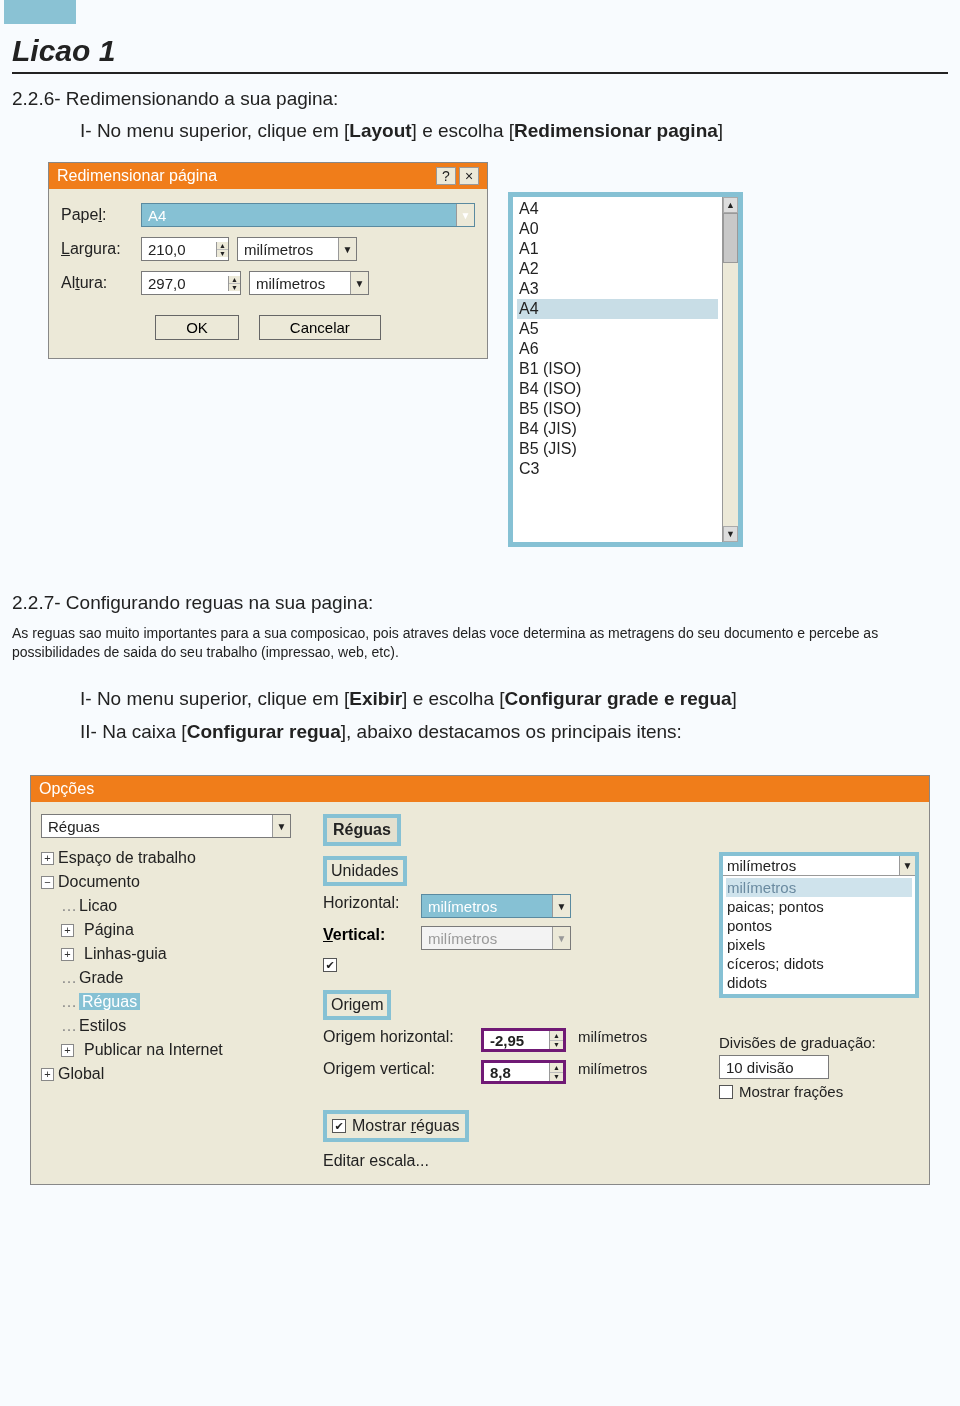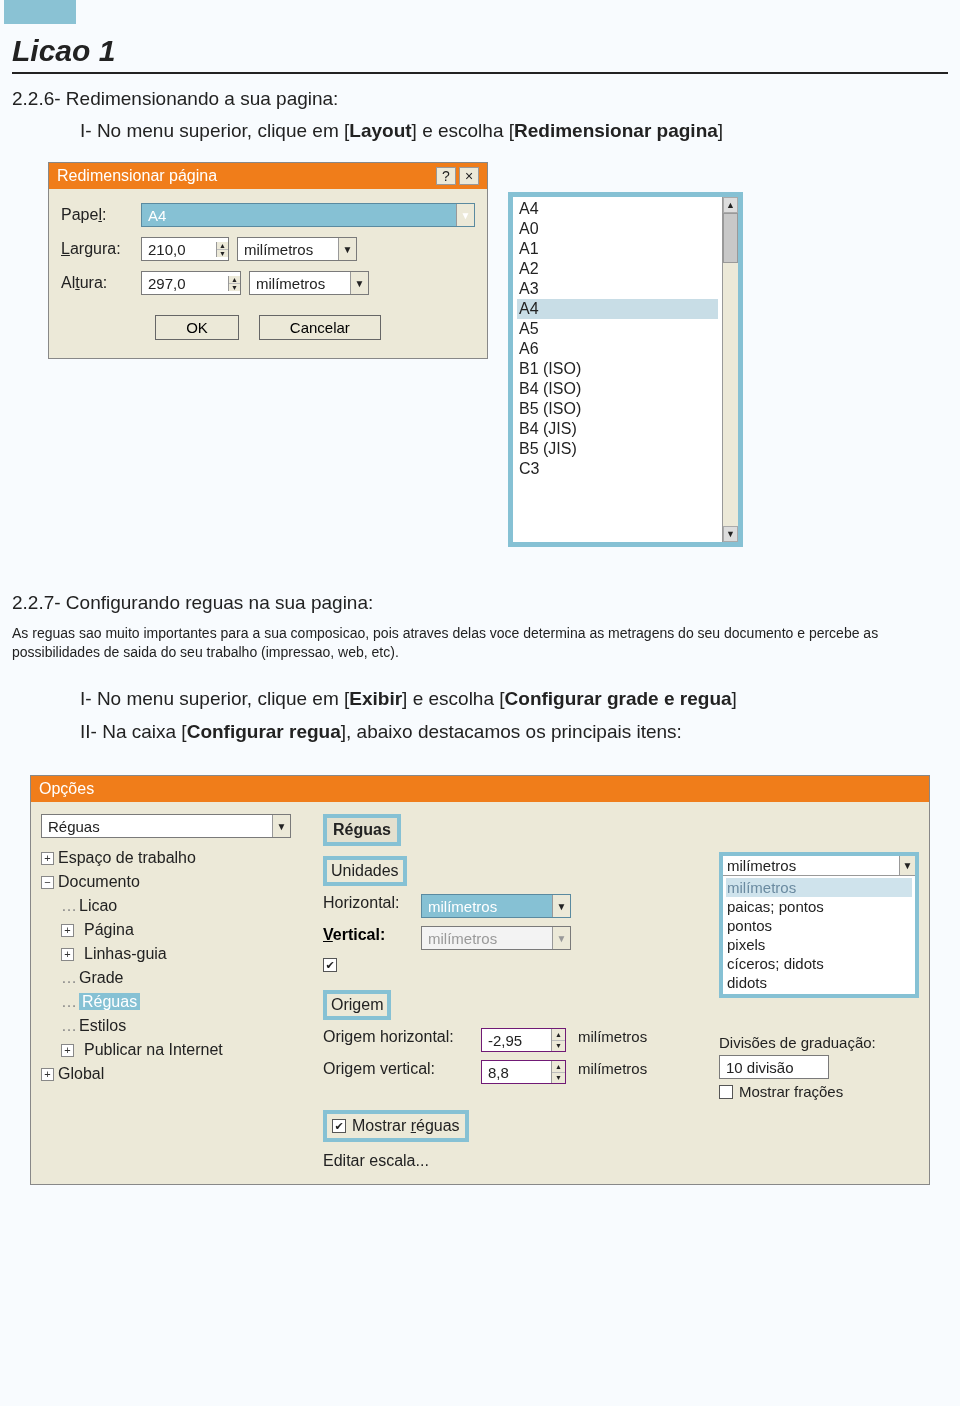--- a/index.html
+++ b/index.html
@@ -215,21 +215,21 @@
   }
   .unitlist .head .txt { flex:1; padding:1px 4px; font-size:15px;}
   .unitlist .head .cb {
     width:16px; background:#ece9d8; border-left:1px solid #999; font-size:10px; display:flex;align-items:center;justify-content:center;
   }
   .unitlist ul { list-style:none; padding:2px 3px; font-size:15px;}
   .unitlist li { padding:1px 1px; }
   .unitlist li.sel { background:#cfe3ec; color:#6a8aa0; }
 
   .spin-box {
-    border:1px solid #701a75; background:#fff; height:24px; width:85px; display:flex;
+    border:3px solid #701a75; background:#fff; height:24px; width:85px; display:flex;font-weight:bold;
   }
   .spin-box .txt { flex:1; padding:0 6px; font-size:15px; display:flex; align-items:center;}
   .spin-box .spin2 { width:14px; border-left:1px solid #999; display:flex; flex-direction:column;}
   .spin-box .spin2 .s { flex:1; background:#ece9d8; font-size:7px; display:flex;align-items:center;justify-content:center; border-bottom:1px solid #bbb;}
   .spin-box .spin2 .s:last-child { border-bottom:none;}
   .unit-txt { font-size:15px; margin-left:4px;}
 
   .div-group {
     position:absolute;
     right: 0px; top: 220px;

